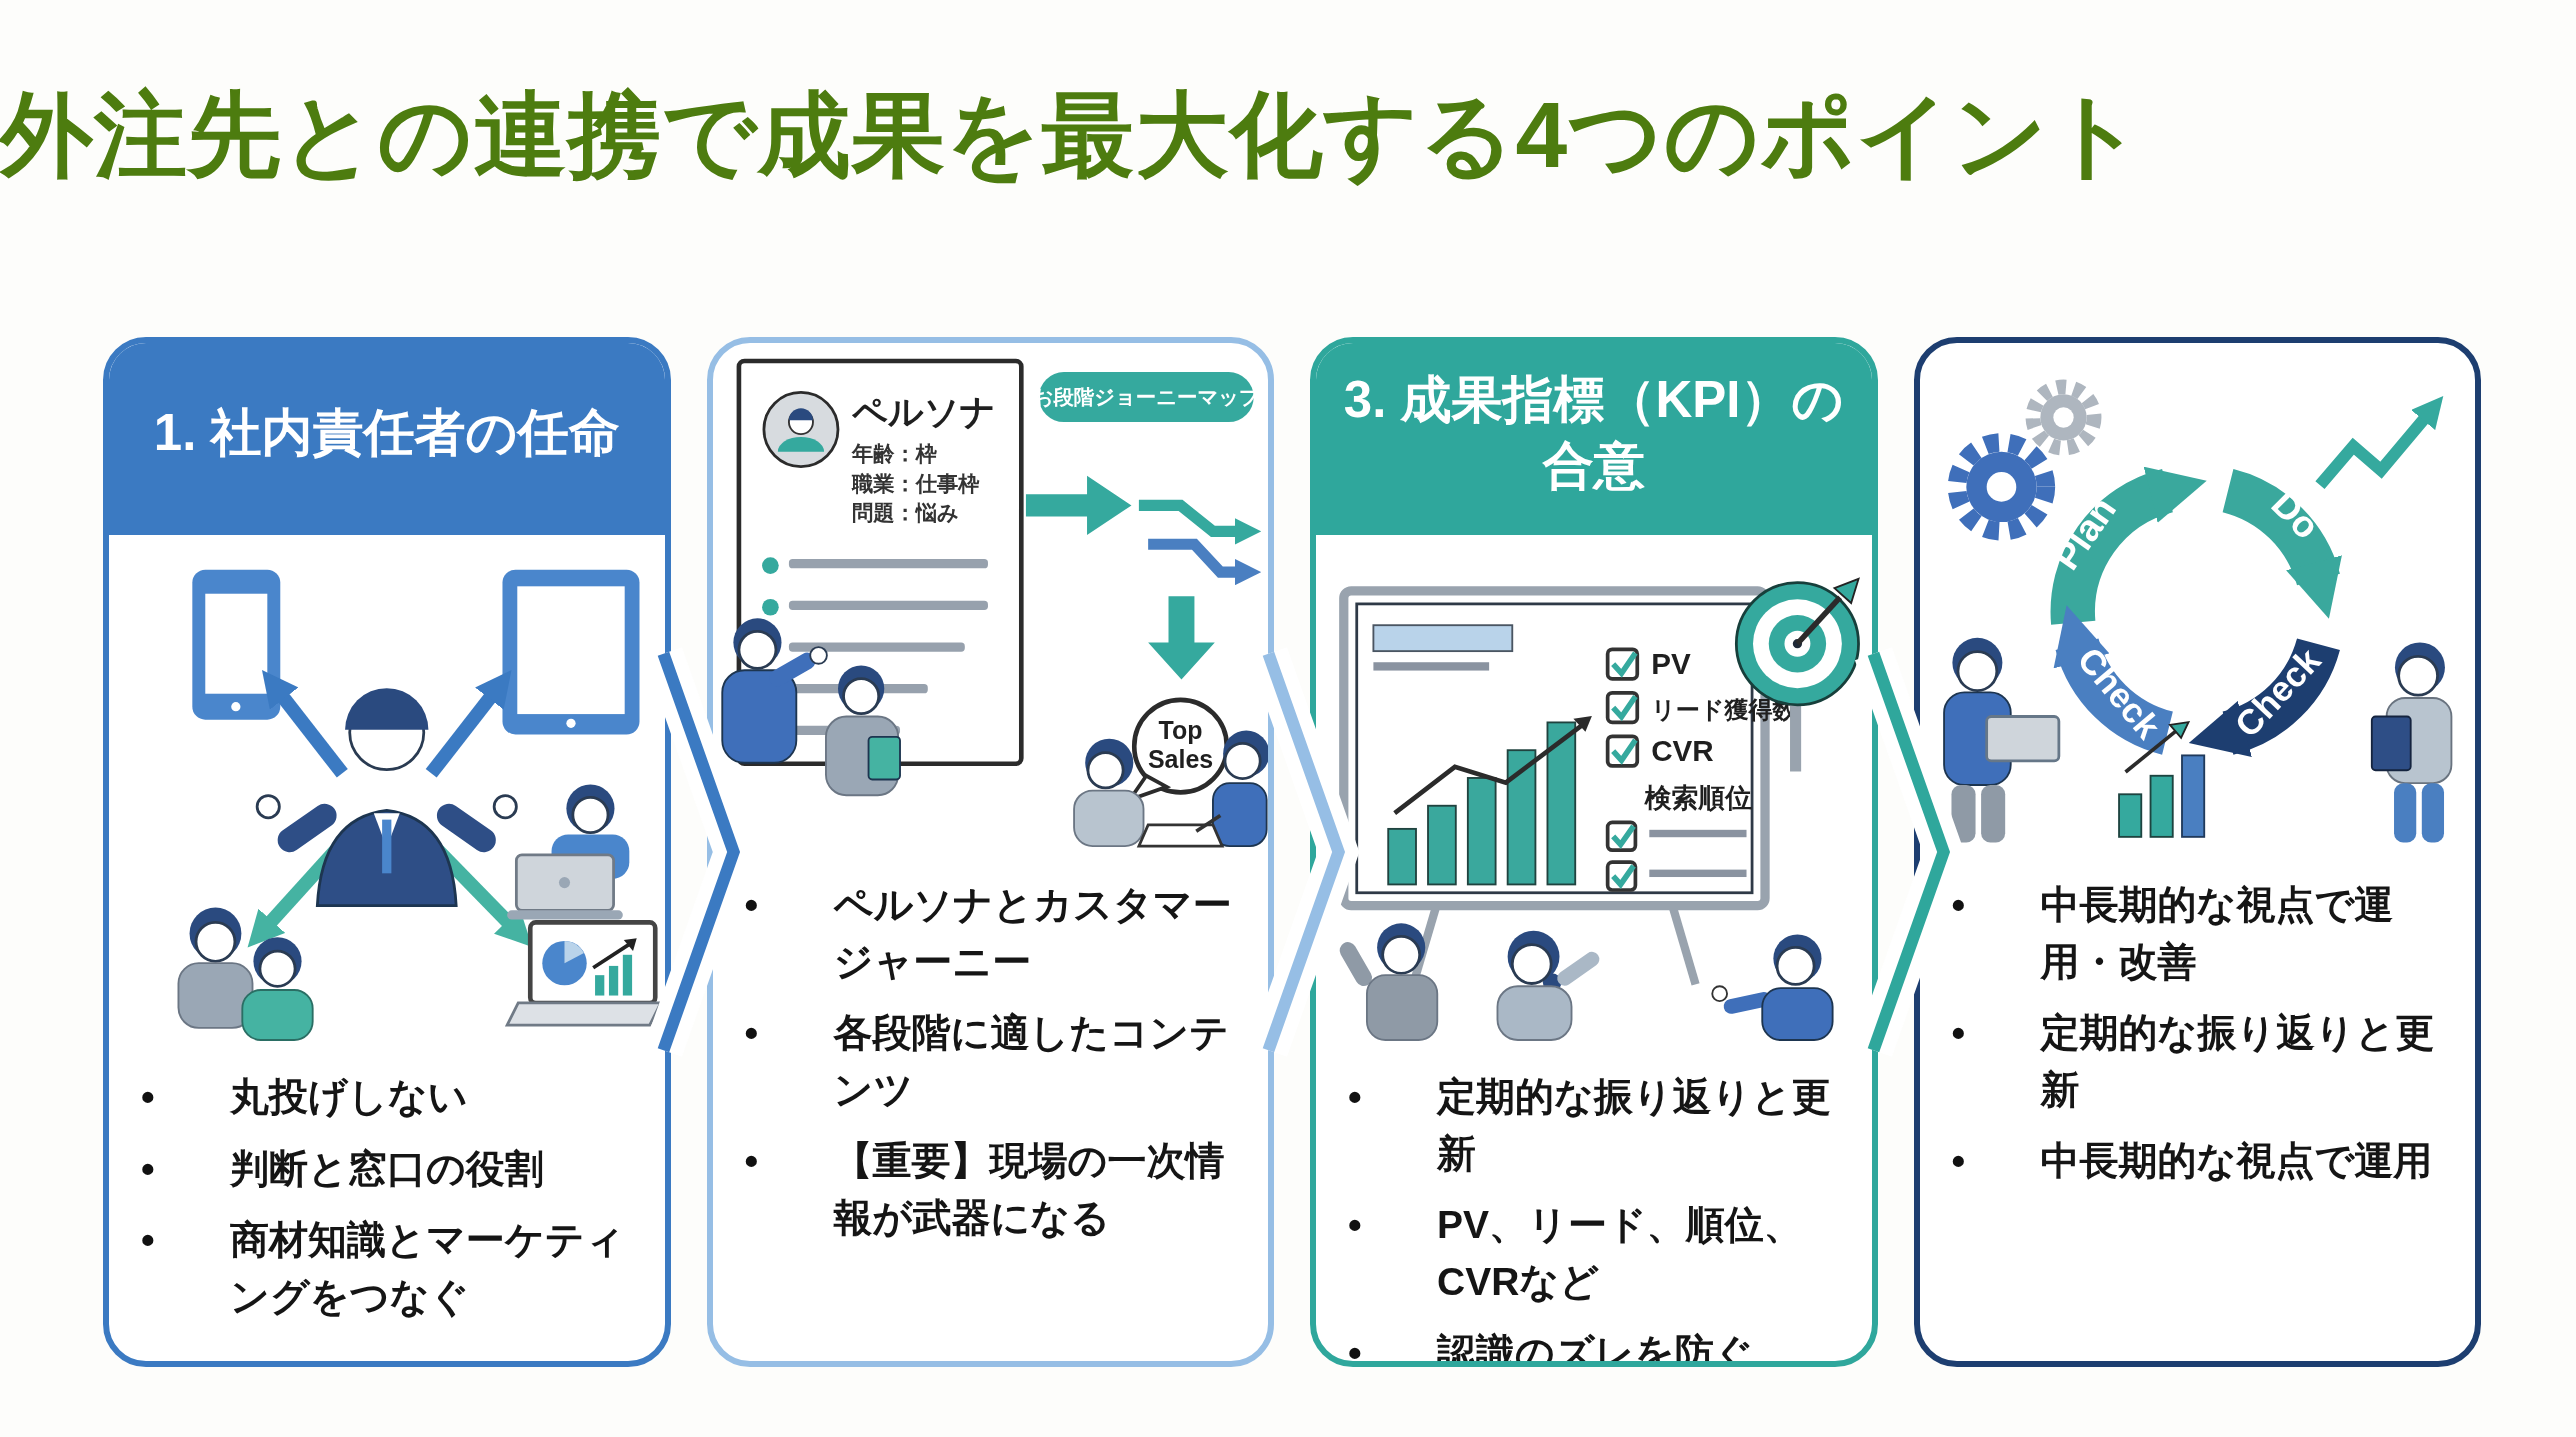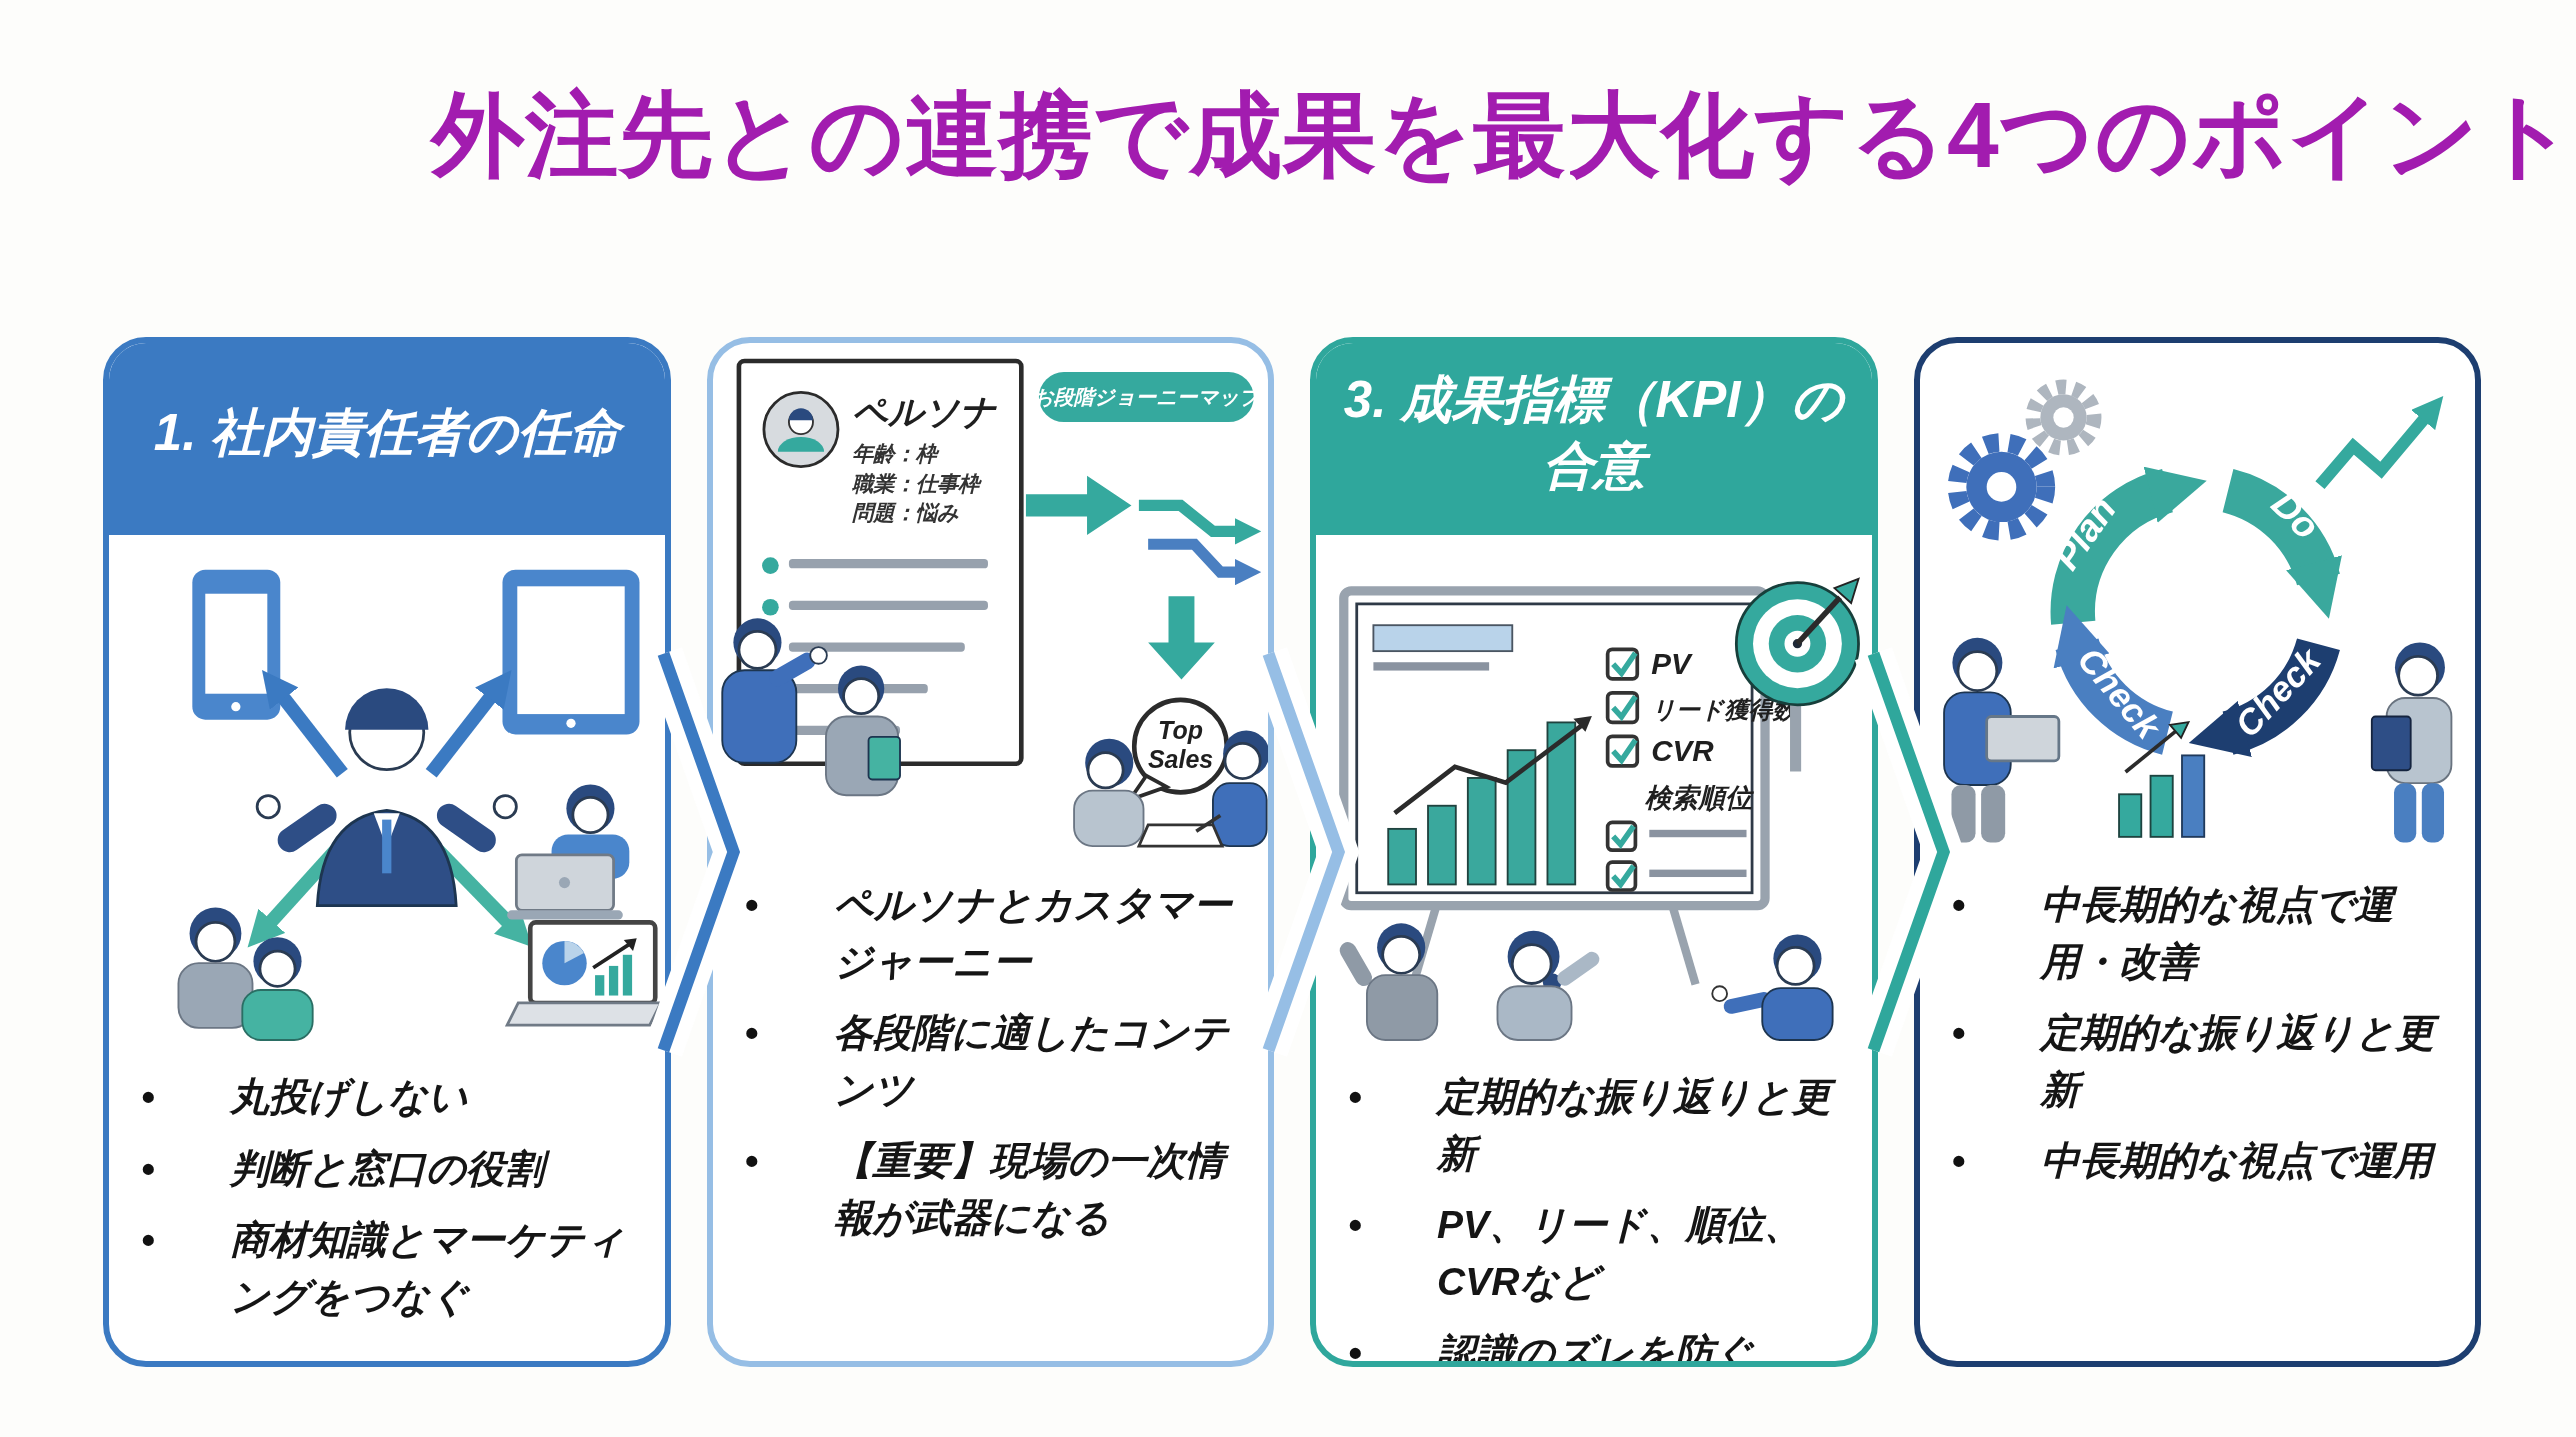--- a/index.html
+++ b/index.html
@@ -1,20 +1,20 @@
 <!DOCTYPE html>
 <html style="font-size:15px"><head>
 <meta charset="utf-8">
 <style>
   html,body{margin:0;padding:0;}
   body{width:2576px;height:1438px;background:#fdfdfb;font-family:"Liberation Sans","DejaVu Sans",sans-serif;}
   .canvas{position:relative;width:2576px;height:1438px;overflow:hidden;background:#fdfdfb;}
-  .title{position:absolute;top:73px;left:0;width:100%;text-align:right;
-         font-size:93px;font-weight:900;color:#a21caf;letter-spacing:0.9px;}
-  .cards{position:absolute;left:103px;top:337px;width:2378px;height:1030px;display:flex;gap:36px;font-style:italic;}
+  .title{position:absolute;top:73px;left:0;width:100%;text-align:left;
+         font-size:93px;font-weight:900;color:#4d7c0f;letter-spacing:0.9px;}
+  .cards{position:absolute;left:103px;top:337px;width:2378px;height:1030px;display:flex;gap:36px;}
   .card{box-sizing:border-box;flex:1;background:#fff;border:6.6px solid var(--c);
         border-radius:43px;display:flex;flex-direction:column;overflow:hidden;}
   .card-header{background:var(--c);color:#fff;min-height:192px;display:flex;align-items:center;
         justify-content:center;text-align:center;font-size:51px;font-weight:800;line-height:1.3;
         padding:7.5px 24px 19px 24px;box-sizing:border-box;}
   .card-illus{height:510px;position:relative;flex:none;}
   .card-illus svg{position:absolute;inset:0;width:100%;height:100%;}
   .card-bullets{flex:1;padding:24px 28px 9.4px 32px;}
   .bullet{display:flex;align-items:flex-start;margin-bottom:15px;
           font-size:39px;font-weight:700;color:#151515;line-height:1.45;}

